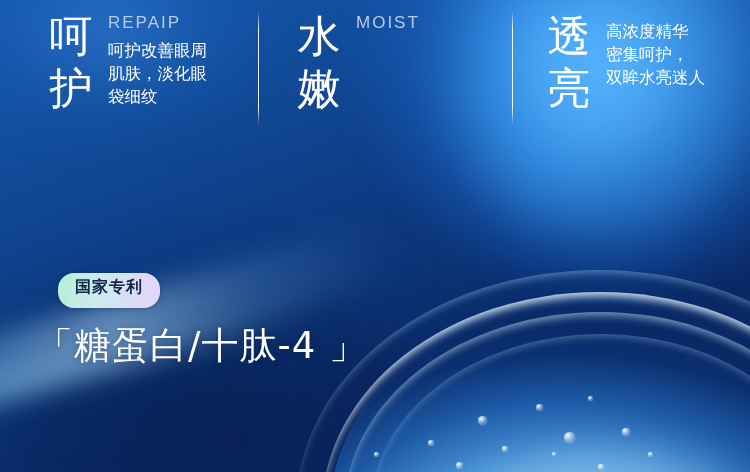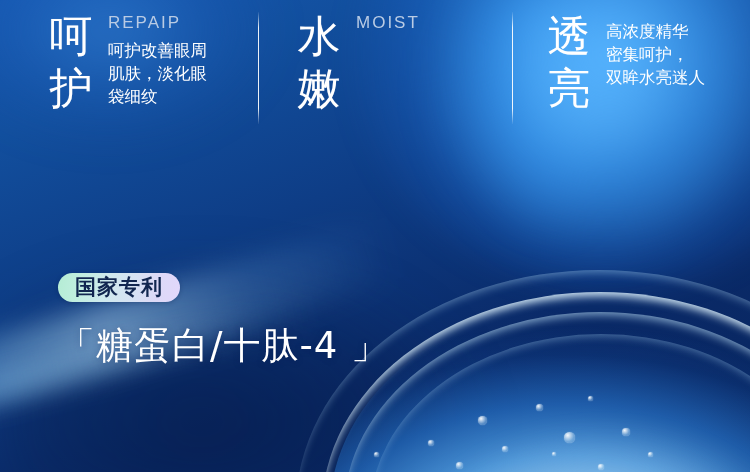--- a/index.html
+++ b/index.html
@@ -98,29 +98,29 @@
     font-weight:400;font-family:"Liberation Sans",sans-serif;
   }
   .feat .cn{
     color:#ffffff;font-size:16.5px;line-height:23px;margin-top:8px;
     font-weight:400;font-family:Liberation Mono, monospace;
     white-space:pre-line;
   }
   
   .badge{
     position:absolute;left:58px;top:273px;
-    padding:5px 17px 6px 17px;border-radius:16px;
+    padding:5px 17px 12px 17px;border-radius:16px;
     background:linear-gradient(100deg,#b4ecd4 0%,#bfeede 16%,#cfe9ee 40%,#d6e2f3 62%,#ddd9f7 80%,#e2d7fb 100%);
-    color:#11264f;font-size:21px;line-height:18px;letter-spacing:1px;
+    color:#11264f;font-size:16px;line-height:18px;letter-spacing:1px;
     font-family:"DejaVu Sans","Liberation Sans",sans-serif;font-weight:700;
     box-shadow:0 1px 4px rgba(0,20,60,.25);
   }
   
   .headline{
-    position:absolute;left:58px;top:322px;
+    position:absolute;left:36px;top:322px;
     color:#ffffff;font-size:37px;line-height:48px;letter-spacing:1px;
     font-family:"DejaVu Sans","Liberation Sans",sans-serif;font-weight:400;
     white-space:nowrap;text-shadow:0 1px 6px rgba(0,25,80,.35);
   }
 </style>
 </head>
 <body>
 
 <div id="stage">
 

